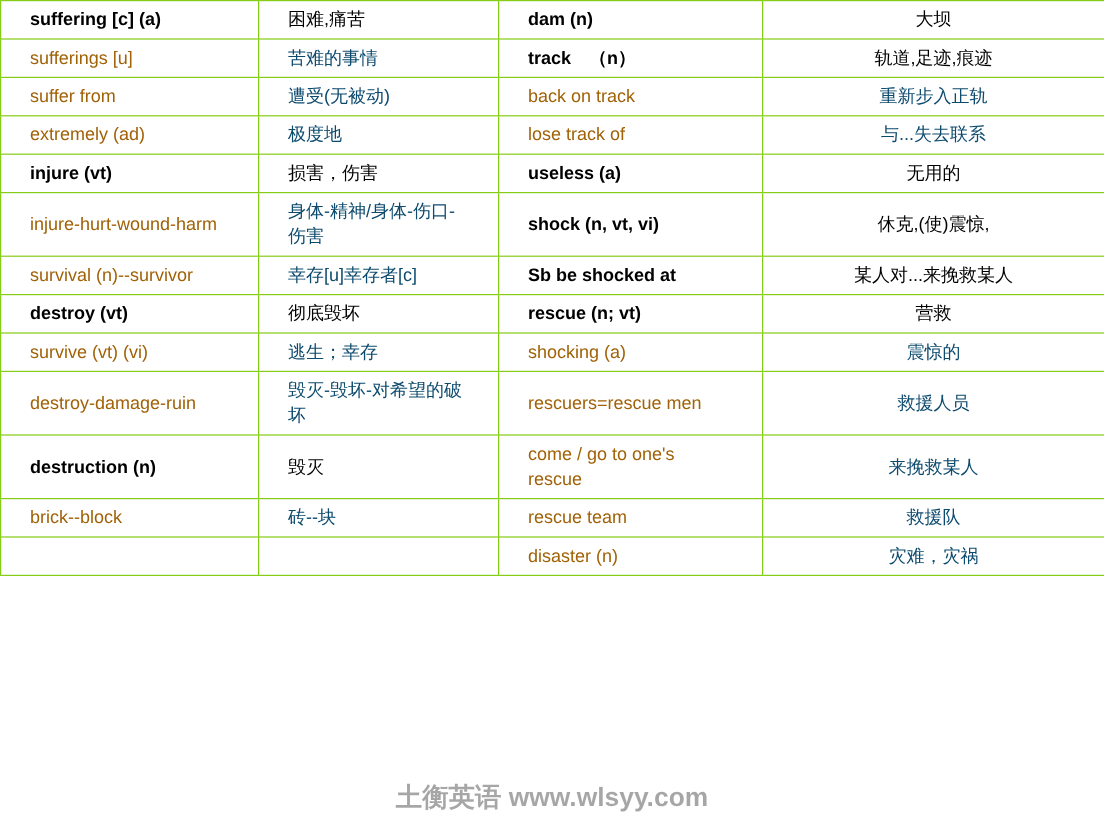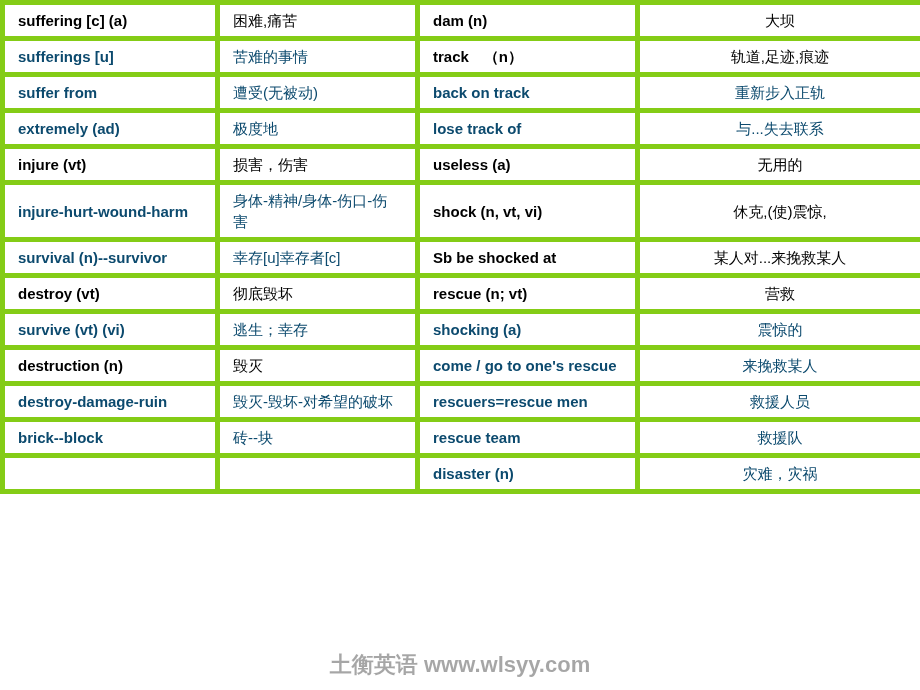--- a/index.html
+++ b/index.html
@@ -13,22 +13,22 @@
       position: relative;
     }
 
     .main-table {
       width: 100%;
       border-collapse: collapse;
       table-layout: fixed;
     }
 
     .main-table td {
-      border: 5px solid #84cc16;
-      padding: 5px 13px;
+      border: 1px solid #84cc16;
+      padding: 5px 24px;
       vertical-align: middle;
       line-height: 1.4;
     }
 
     
     .col-en-left {
       width: 215px;
       font-weight: bold;
       color: #000;
     }
@@ -43,22 +43,22 @@
       font-weight: bold;
       color: #000;
     }
     .col-zh-right {
       width: 285px;
       color: #000;
       text-align: center;
     }
 
     .blue-en {
-      color: #0c4a6e;
-      font-weight: bold;
+      color: #a16207;
+      font-weight: normal;
     }
     .blue-zh {
       color: #0c4a6e;
     }
 
     .watermark {
       position: absolute;
       bottom: 10px;
       left: 50%;
       transform: translateX(-50%);
@@ -122,30 +122,30 @@
         <td class="col-en-right">rescue (n; vt)</td>
         <td class="col-zh-right">营救</td>
       </tr>
       <tr>
         <td class="col-en-left"><span class="blue-en">survive (vt) (vi)</span></td>
         <td class="col-zh-left"><span class="blue-zh">逃生；幸存</span></td>
         <td class="col-en-right"><span class="blue-en">shocking (a)</span></td>
         <td class="col-zh-right"><span class="blue-zh">震惊的</span></td>
       </tr>
       <tr>
+        <td class="col-en-left"><span class="blue-en">destroy-damage-ruin</span></td>
+        <td class="col-zh-left"><span class="blue-zh">毁灭-毁坏-对希望的破坏</span></td>
+        <td class="col-en-right"><span class="blue-en">rescuers=rescue men</span></td>
+        <td class="col-zh-right"><span class="blue-zh">救援人员</span></td>
+      </tr>
+      <tr>
         <td class="col-en-left">destruction (n)</td>
         <td class="col-zh-left">毁灭</td>
         <td class="col-en-right"><span class="blue-en">come / go to one's rescue</span></td>
         <td class="col-zh-right"><span class="blue-zh">来挽救某人</span></td>
-      </tr>
-      <tr>
-        <td class="col-en-left"><span class="blue-en">destroy-damage-ruin</span></td>
-        <td class="col-zh-left"><span class="blue-zh">毁灭-毁坏-对希望的破坏</span></td>
-        <td class="col-en-right"><span class="blue-en">rescuers=rescue men</span></td>
-        <td class="col-zh-right"><span class="blue-zh">救援人员</span></td>
       </tr>
       <tr>
         <td class="col-en-left"><span class="blue-en">brick--block</span></td>
         <td class="col-zh-left"><span class="blue-zh">砖--块</span></td>
         <td class="col-en-right"><span class="blue-en">rescue team</span></td>
         <td class="col-zh-right"><span class="blue-zh">救援队</span></td>
       </tr>
       <tr>
         <td class="col-en-left"></td>
         <td class="col-zh-left"></td>

